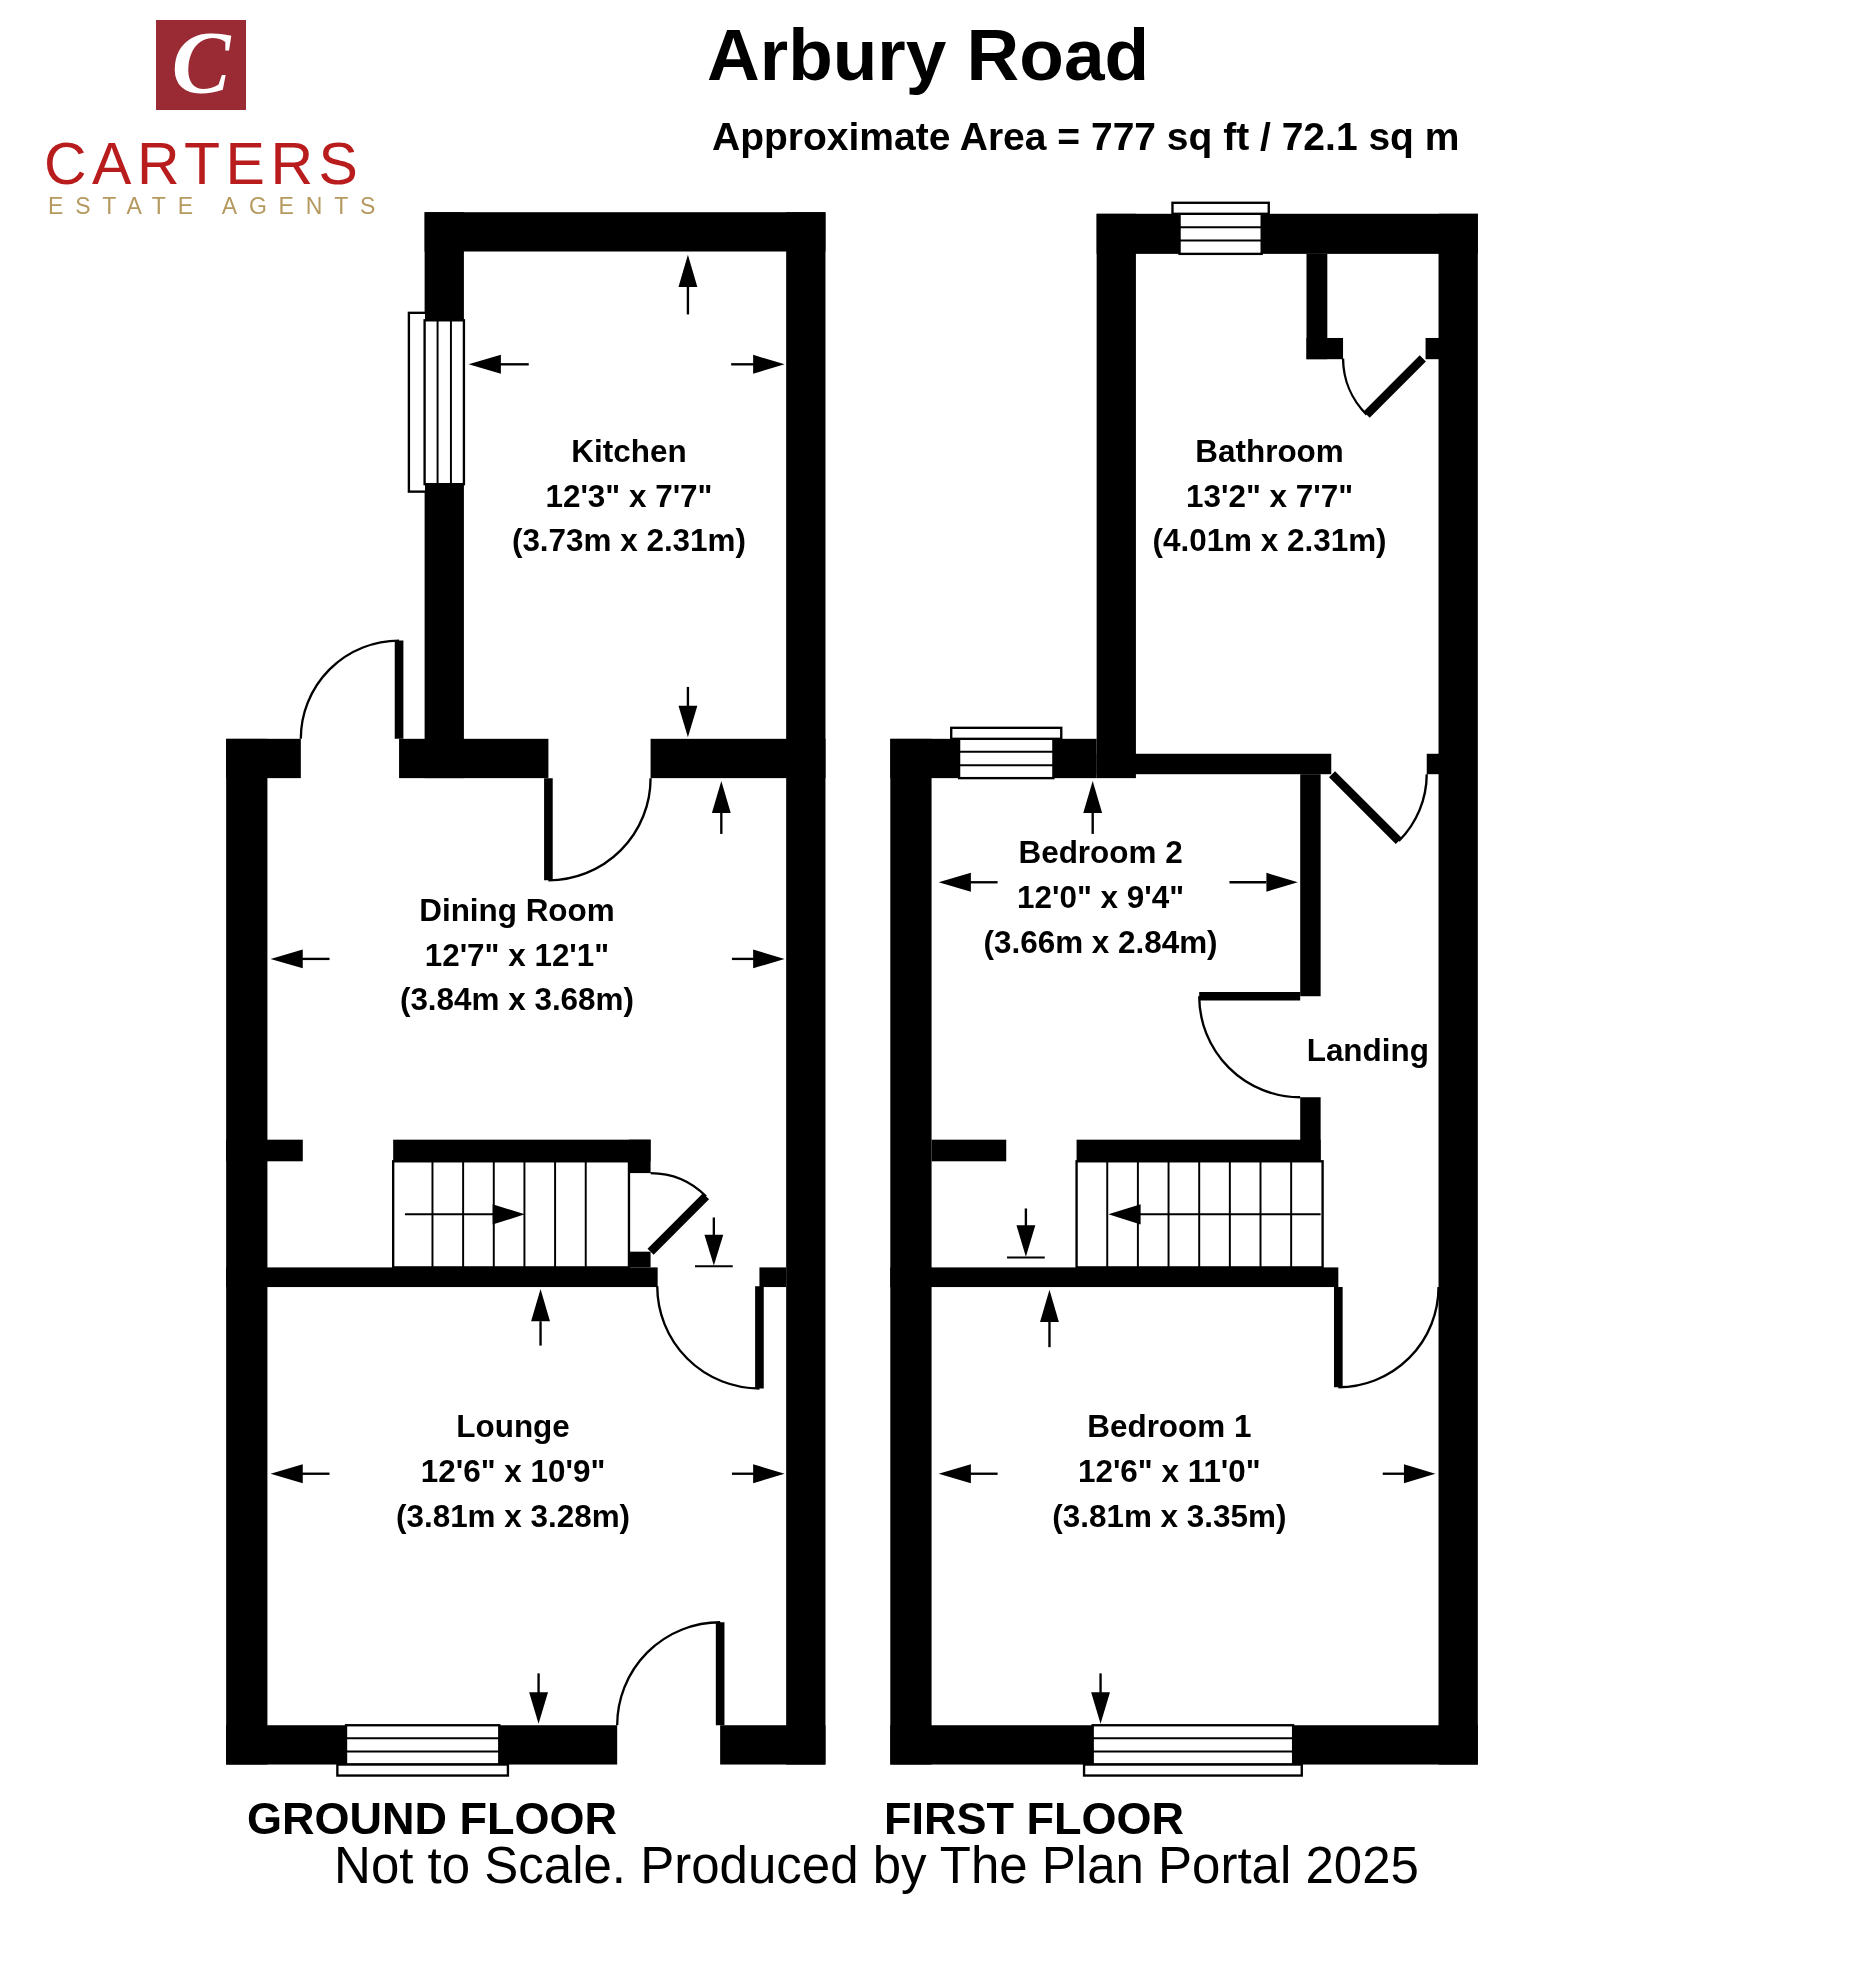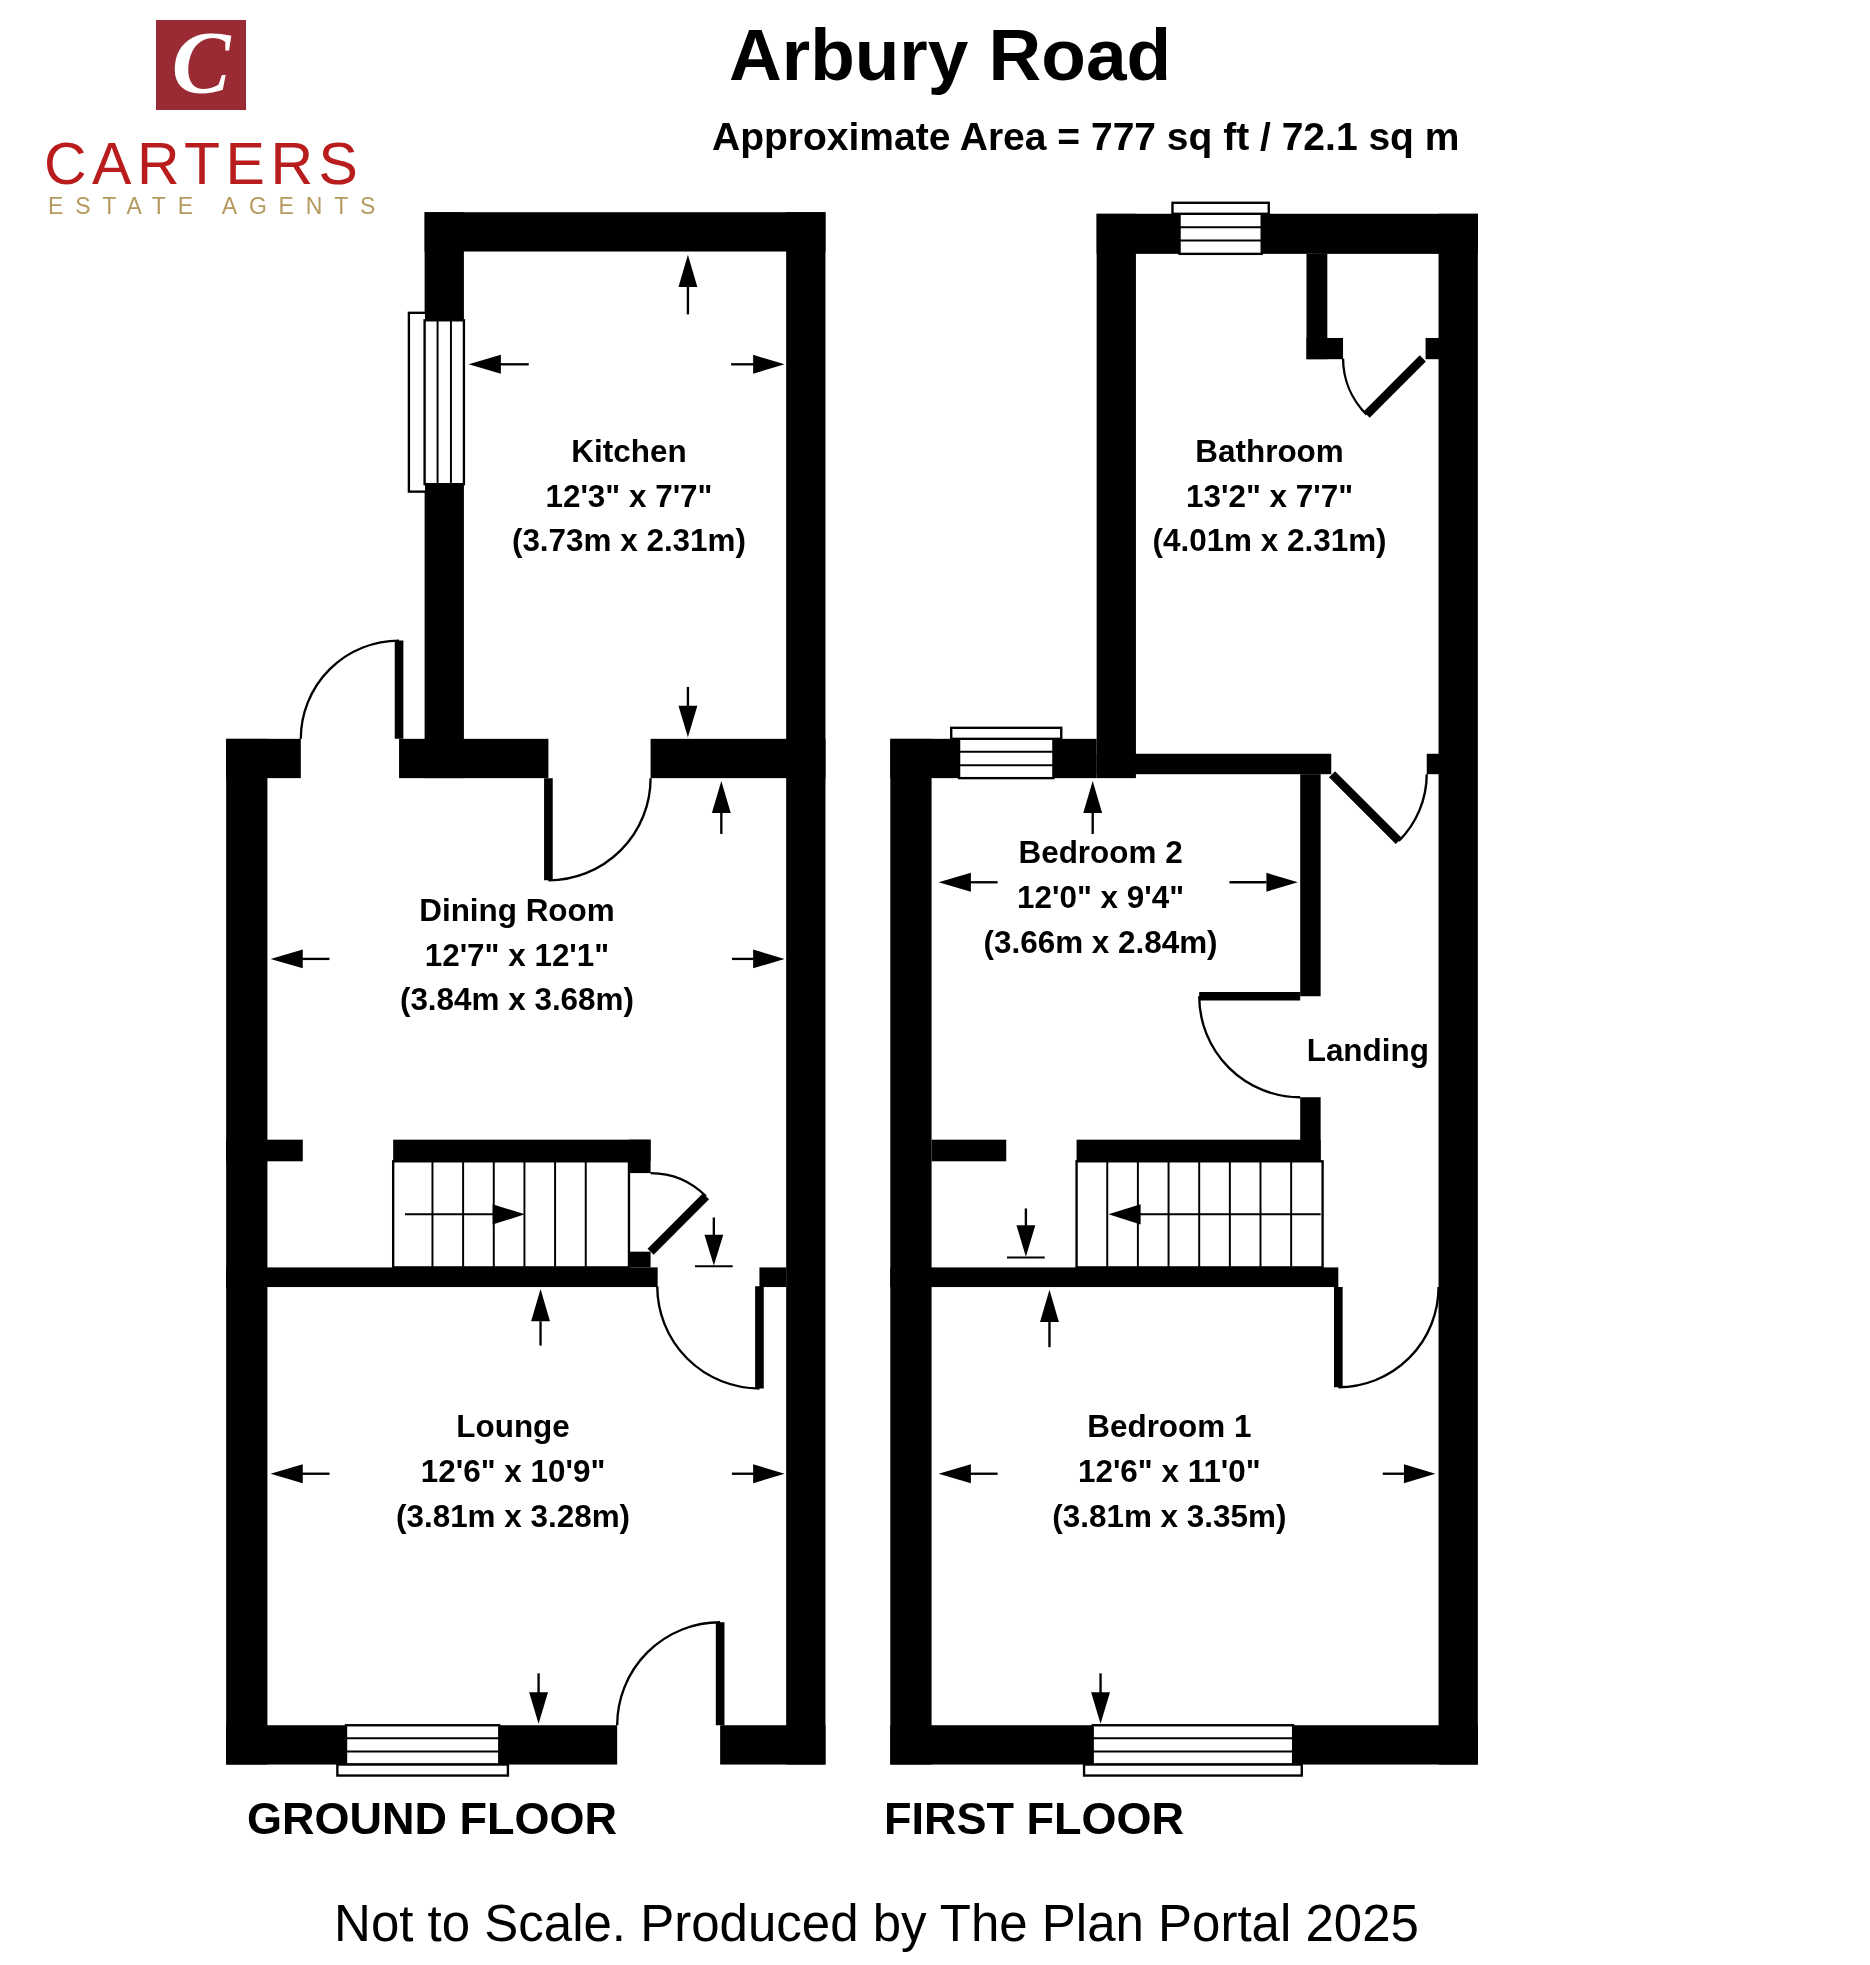--- a/index.html
+++ b/index.html
@@ -8,41 +8,41 @@
   
   .logo-mark{position:absolute;left:156px;top:19.7px;width:90px;height:90px;
              display:flex;align-items:center;justify-content:center;}
   .logo-mark span{font-family:"Liberation Serif",serif;font-style:italic;font-weight:bold;
              font-size:88px;color:#fff;line-height:90px;transform:translateY(-2.4px);}
   .logo-brand{position:absolute;left:44px;top:130px;font-size:59px;font-weight:normal;
              letter-spacing:5.5px;white-space:nowrap;}
   .logo-tagline{position:absolute;left:48px;top:193px;font-size:23px;font-weight:normal;
              letter-spacing:11.8px;white-space:nowrap;}
   
-  .title{position:absolute;left:707px;top:18px;font-size:73px;font-weight:bold;line-height:1;white-space:nowrap;margin-left:22px;}
+  .title{position:absolute;left:707px;top:18px;font-size:73px;font-weight:bold;line-height:1;white-space:nowrap;}
   .subtitle{position:absolute;left:712px;top:117px;font-size:39px;font-weight:bold;line-height:1;white-space:nowrap;}
   
   .plan{position:absolute;left:0;top:0;width:1871px;height:2053px;}
   .wall{fill:#000;stroke:none;}
   .win{fill:#fff;stroke:#000;stroke-width:6;}
   .stair{fill:#fff;stroke:#000;stroke-width:6;}
   .tread{stroke:#000;stroke-width:5;}
   .leaf{stroke:#000;stroke-width:22;}
   .arc{fill:none;stroke:#000;stroke-width:6;}
   .dim{stroke:#000;stroke-width:6;}
   .thin{stroke:#000;stroke-width:5;}
   .head{fill:#000;stroke:none;}
   .room{font-family:"Liberation Sans",sans-serif;font-weight:bold;font-size:80px;
         text-anchor:middle;fill:#000;}
   
   .floor-label{position:absolute;top:1796px;font-size:45px;font-weight:bold;line-height:1;white-space:nowrap;}
   .floor-label.ground{left:235px;margin-left:12px;}
   .floor-label.first{left:884px;}
   .footer-line{position:absolute;left:0;width:1753px;text-align:center;line-height:1;white-space:nowrap;}
-  .footer-1{top:1898px;font-size:51px;font-weight:normal;}
+  .footer-1{top:1840px;font-size:51px;font-weight:normal;}
 </style>
 </head>
 <body>
 
 <div class="page">
 
   <div class="logo-mark" style="background:#9a2a33;">
     <span>C</span>
   </div>
   <div class="logo-brand" style="color:#b91c1c;">CARTERS</div>

